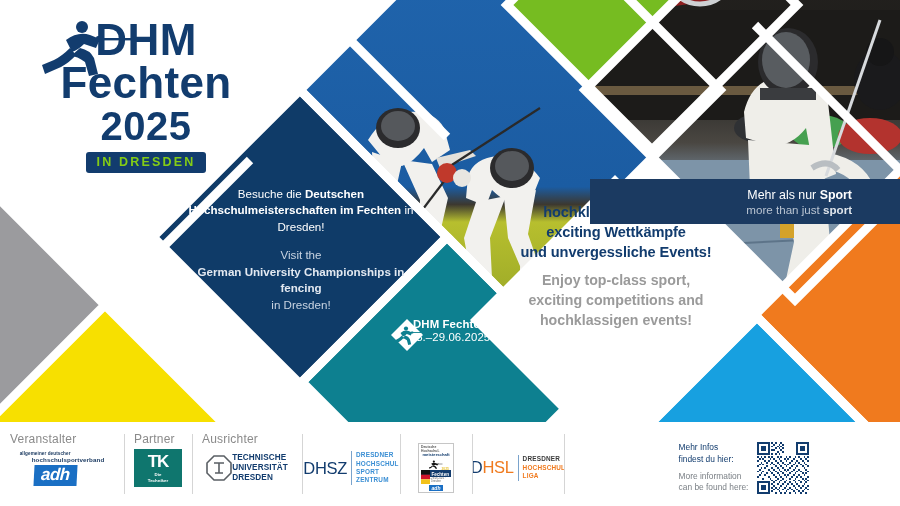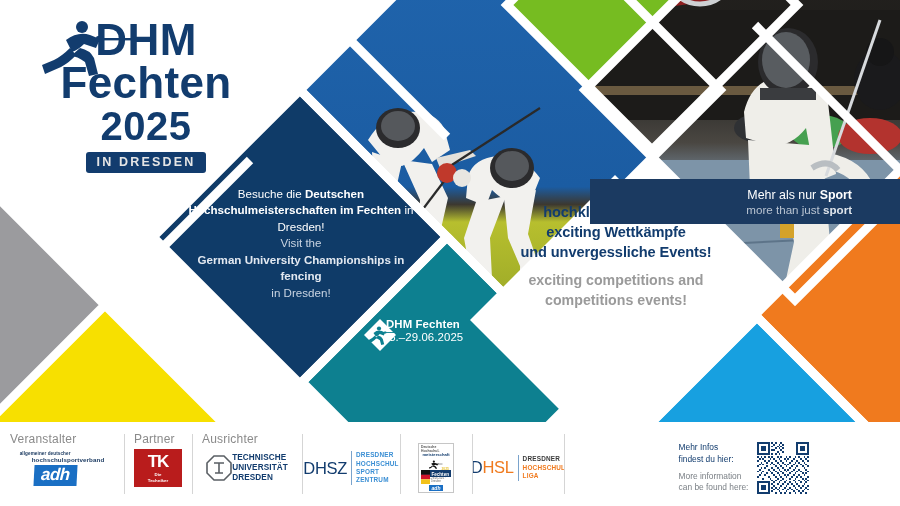--- a/index.html
+++ b/index.html
@@ -46,39 +46,40 @@
     line-height: 1.02; color: #123c6e;
   }
   #logo-year {
     font-size: 40px; font-weight: bold; line-height: 1.02;
     color: #123c6e; letter-spacing: .5px;
   }
   #logo-city-badge {
     display: inline-block;
     margin-top: 5px;
     background: #123c6e;
-    color: #e5e5e5;
+    color: #84cc16;
     font-size: 12.5px; font-weight: bold;
     letter-spacing: 2.2px;
     padding: 3px 10px 4px;
     border-radius: 3px;
   }
 
   
   #blue-panel {
     left: 183px; top: 186px;
     width: 236px;
     text-align: center;
     color: #ffffff;
     font-size: 11.6px;
     line-height: 1.42;
   }
   #blue-panel .de { font-weight: 400; }
   #blue-panel .de b { font-weight: bold; }
   #blue-panel .en {
+    margin-top: 12px;
     color: #c9d4e2;
     font-weight: 400;
   }
   #blue-panel .en b { font-weight: bold; color: #e3e9f1; }
 
   
   #center-panel {
     left: 495px; top: 183px;
     width: 242px;
     text-align: center;
@@ -93,21 +94,21 @@
   #center-panel .en {
     margin-top: 9px;
     color: #9a9a9a;
     font-size: 14.2px;
     font-weight: bold;
     line-height: 1.38;
   }
 
   
   #teal-panel {
-    left: 363px; top: 318px;
+    left: 390px; top: 318px;
     width: 120px;
     text-align: center;
     color: #ffffff;
   }
   #teal-icon { margin: 0 auto 6px; display: block; }
   #teal-title { font-size: 11.4px; font-weight: bold; letter-spacing: .1px; }
   #teal-date  { font-size: 11.4px; font-weight: 400; margin-top: 1px; letter-spacing: .1px; }
 
   
   #sport-strip {
@@ -160,21 +161,21 @@
     color: #ffffff;
     font-size: 17px; font-style: italic; font-weight: bold;
     padding: 0px 7px 1px;
     display: inline-block;
     transform: skewX(-3deg);
     letter-spacing: -.5px;
   }
 
   
   #tk-box {
-    width: 54px; height: 38px; background: #b91c1c;
+    width: 54px; height: 38px; background: #0f766e;
     display: flex; flex-direction: column;
     align-items: center; justify-content: center;
     color: #ffffff;
   }
   #tk-letters { font-size: 17px; font-weight: bold; line-height: 1; letter-spacing: -1px; }
   #tk-sub { font-size: 4.4px; line-height: 1.15; margin-top: 2px; text-align: center; font-weight: bold; }
 
   
   #tud { display: flex; align-items: center; }
   #tud-txt { color: #123c6e; font-size: 8.2px; font-weight: bold; line-height: 1.18; letter-spacing: .1px; }
@@ -416,22 +417,23 @@
     </div>
 
     <div class="overlay" id="center-panel">
       <div class="de">
         <div>Erlebe</div>
         <div>hochklassigen Sport,</div>
         <div>exciting Wettkämpfe</div>
         <div>und unvergessliche Events!</div>
       </div>
       <div class="en">
+        <div>Enjoy top-class sport,</div>
         <div>exciting competitions and</div>
-        <div>competitions events!</div>
+        <div>hochklassigen events!</div>
       </div>
     </div>
 
     <div class="overlay" id="teal-panel">
       <svg id="teal-icon" width="34" height="34" viewBox="0 0 34 34">
         <polygon points="17,1 33,17 17,33 1,17" fill="#ffffff"></polygon>
         <circle cx="16" cy="10.5" r="2.1" fill="#0d8090"></circle>
         <path d="M10.5 15 q4 -3.4 8.2 -2 l3.4 1.4 l-1.3 3 l-4 -1.4 q-2 2 -4 2.6 z" fill="#0d8090"></path>
         <path d="M15.2 17.6 q3.4 .8 4.6 3.4 l1.4 5.2 l-3 .7 l-1.3 -4.6 q-2.6 -2 -4.6 -2 z" fill="#0d8090"></path>
         <path d="M12 17.6 q-2.6 2.6 -5.4 4 l-1.4 .6 l1 3 l2.4 -1 q3 -1.8 5 -4.2 z" fill="#0d8090"></path>

